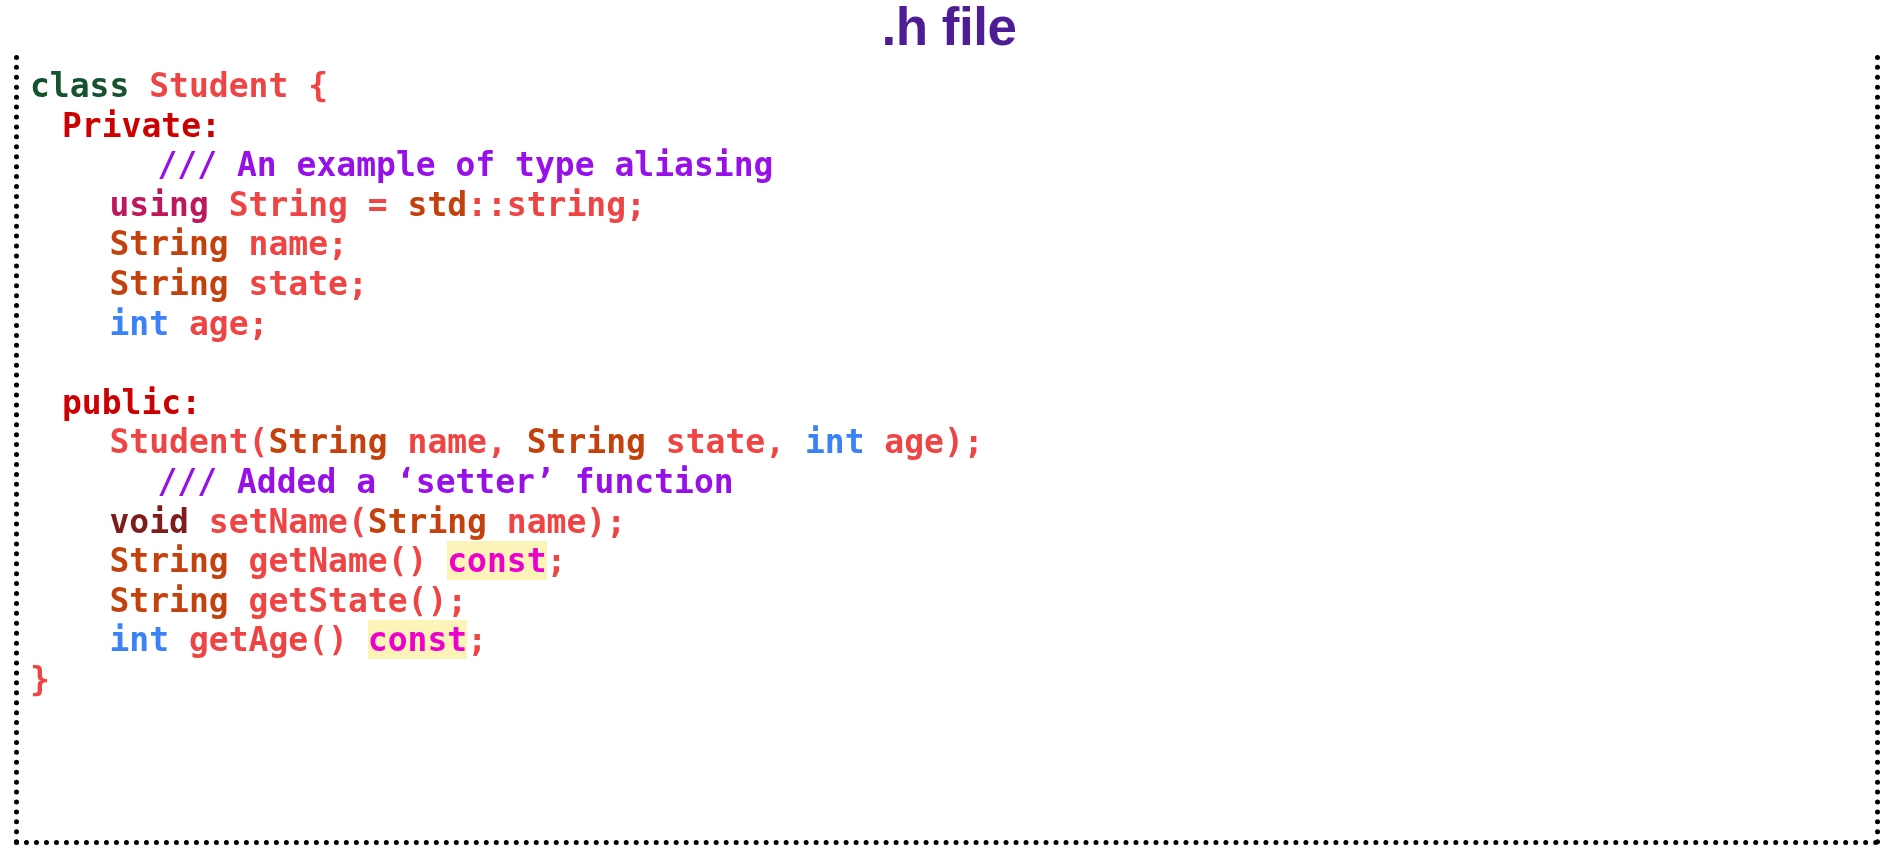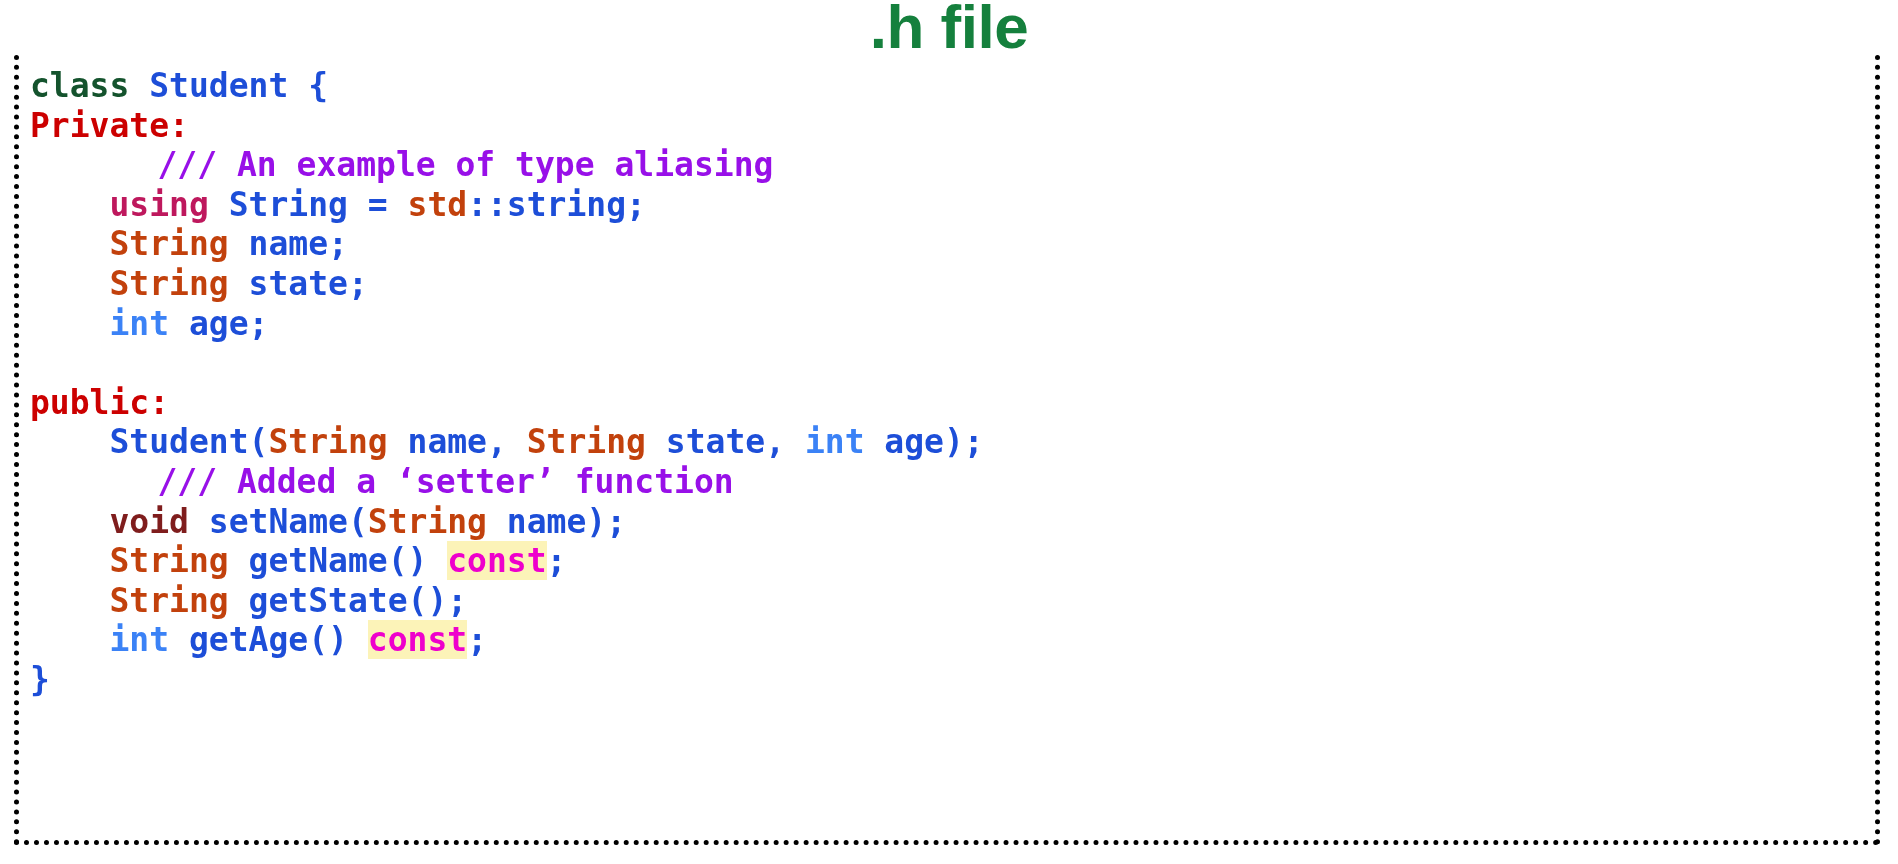--- a/index.html
+++ b/index.html
@@ -24,23 +24,23 @@
 
   
   #slide-title {
     position: absolute;
     left: 0;
     top: 2px;
     width: 1898px;
     text-align: center;
     font-family: "Liberation Sans", sans-serif;
     font-weight: bold;
-    font-size: 62px;
+    font-size: 53px;
     line-height: 50px;
-    color: #15803d;
+    color: #4c1d95;
     letter-spacing: -0.5px;
     z-index: 3;
     background: #ffffff;
   }
   #title-clip {
     display: inline-block;
     background: #ffffff;
     padding: 0 6px;
   }
 
@@ -70,24 +70,24 @@
     color: #000000;
     white-space: pre;
     letter-spacing: 0px;
   }
   .code-line {
     white-space: pre;
     min-height: 39.6px;
   }
 
   
-  .tok-plain     { color: #1d4ed8; text-align: center; }
+  .tok-plain     { color: #ef4444; text-align: center; }
   .tok-class-kw  { color: #14532d; }
   .tok-keyword   { color: #be185d; }
-  .tok-access    { color: #cc0000; }
+  .tok-access    { color: #cc0000; margin-left: 32px; }
   .tok-comment   { color: #9810e8; margin-left: 48px; }
   .tok-type      { color: #c2410c; }
   .tok-builtin   { color: #3b82f6; }
   .tok-void      { color: #7f1d1d; }
   .tok-const     { color: #ee00cc; background: #fcf3b8; margin-top: 8px; }
 </style>
 </head>
 <body>
 
 <div id="slide">

